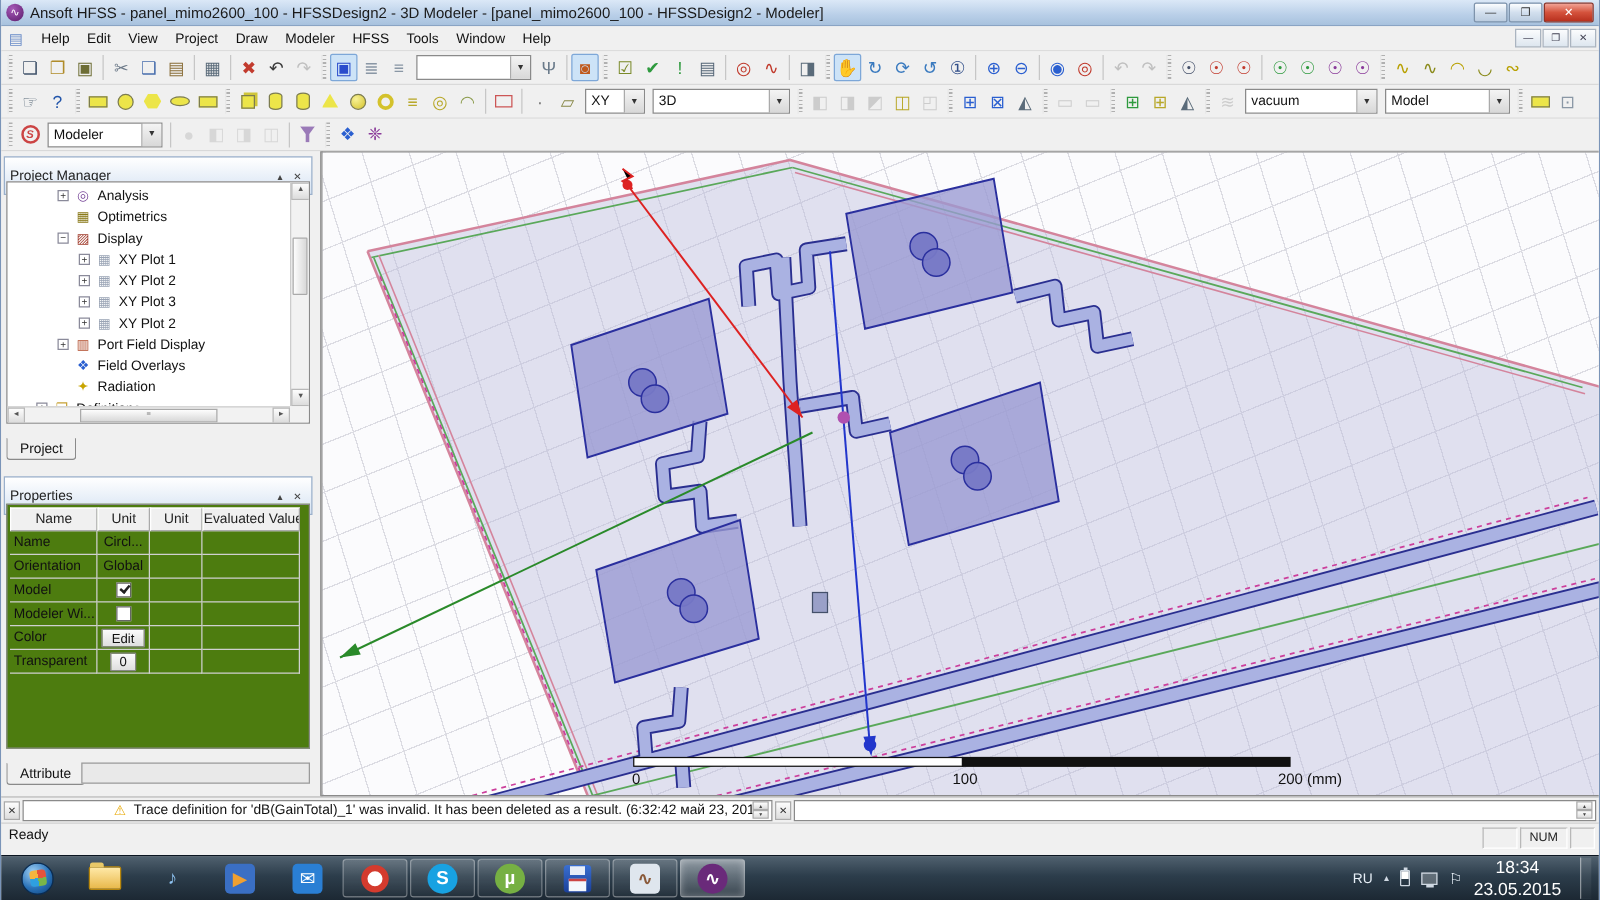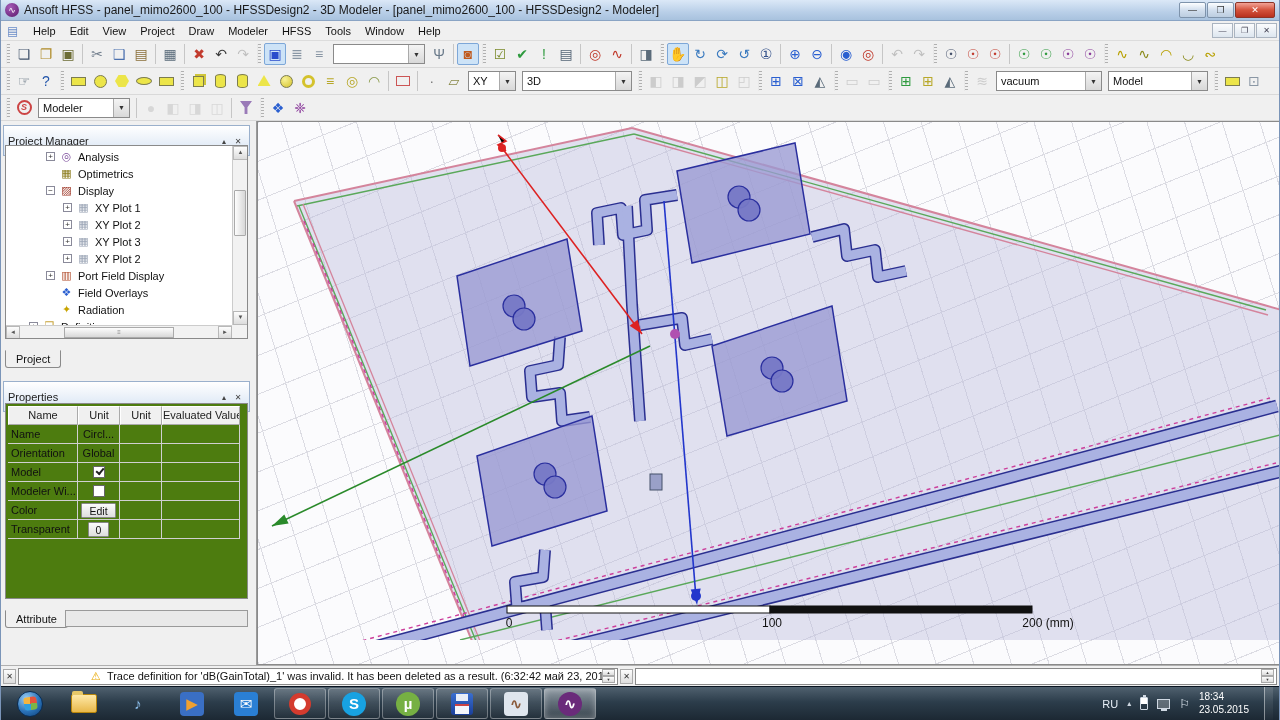--- a/index.html
+++ b/index.html
@@ -139,21 +139,21 @@
   .app-glyph{width:24px;height:24px;display:flex;align-items:center;justify-content:center;font-size:15px;font-weight:bold;border-radius:4px}
   .app-glyph.circle{border-radius:50%}
   .tray{margin-left:auto;display:flex;align-items:center;gap:9px;color:#e6eef6;padding-right:4px}
   .tray-lang{font-size:11px}
   .tray-chevron{font-size:8px;color:#cfd8e2}
   .tray-batt{width:8px;height:13px;border:1px solid #cfd8e2;border-radius:1px;position:relative;background:linear-gradient(#fff 55%,transparent 0)}
   .tray-batt::before{content:"";position:absolute;left:2px;top:-3px;width:3px;height:2px;background:#cfd8e2}
   .tray-net{width:13px;height:10px;border:1px solid #cfd8e2;background:rgba(255,255,255,.25);position:relative}
   .tray-net::after{content:"";position:absolute;left:3px;bottom:-3px;width:6px;height:2px;background:#cfd8e2}
   .tray-flag{font-size:12px;color:#e8f0f8}
-  .tray-clock{text-align:left;font-size:10px;line-height:1.25;color:#fff}
+  .tray-clock{text-align:center;font-size:14px;line-height:1.25;color:#fff}
   .show-desktop{width:9px;height:33px;border-left:1px solid rgba(255,255,255,.45);background:linear-gradient(rgba(255,255,255,.12),rgba(255,255,255,.02));margin-left:6px}
 </style>
 </head>
 <body>
 
 <div class="app">
 
   <div class="titlebar">
     <div class="app-logo">∿</div>
     <div class="title-text">Ansoft HFSS - panel_mimo2600_100 - HFSSDesign2 - 3D Modeler - [panel_mimo2600_100 - HFSSDesign2 - Modeler]</div>
@@ -606,20 +606,26 @@
     </div>
     <div class="msg-x">✕</div>
     <div class="msg-box second">
       <span class="spin">
         <span>▲</span>
         <span>▼</span>
       </span>
     </div>
   </div>
 
+  <div class="statusbar">
+    <span class="sb-left">Ready</span>
+    <span class="sb-cell" style="width:28px"></span>
+    <span class="sb-cell" style="width:38px">NUM</span>
+    <span class="sb-cell" style="width:20px"></span>
+  </div>
 
   <div class="taskbar">
     <span style="display:flex">
         <div class="task-btn">
           <div class="orb">
             <div class="orb-flag"></div>
           </div>
         </div>
         <div class="task-btn">
           <div class="folder"></div>

